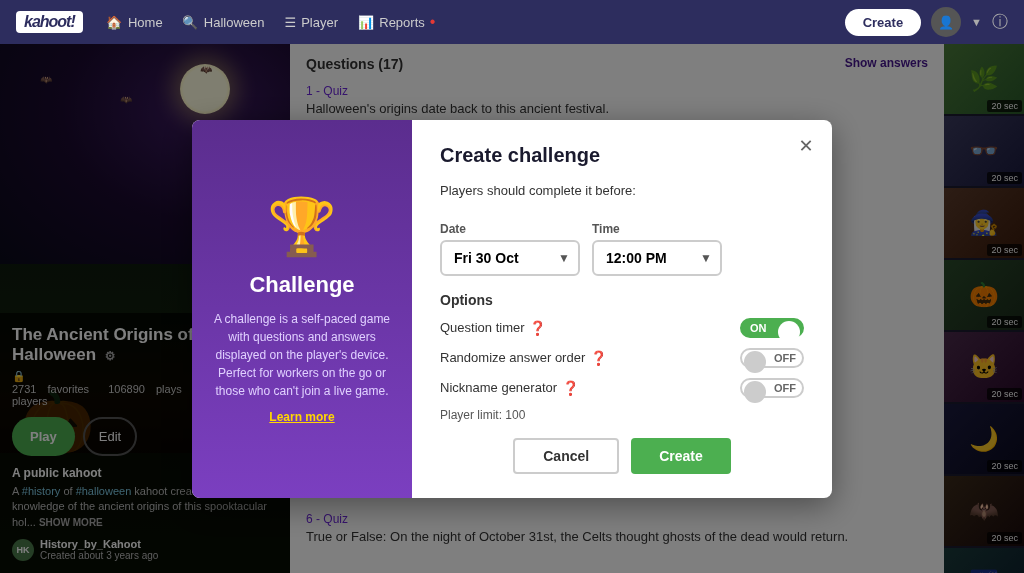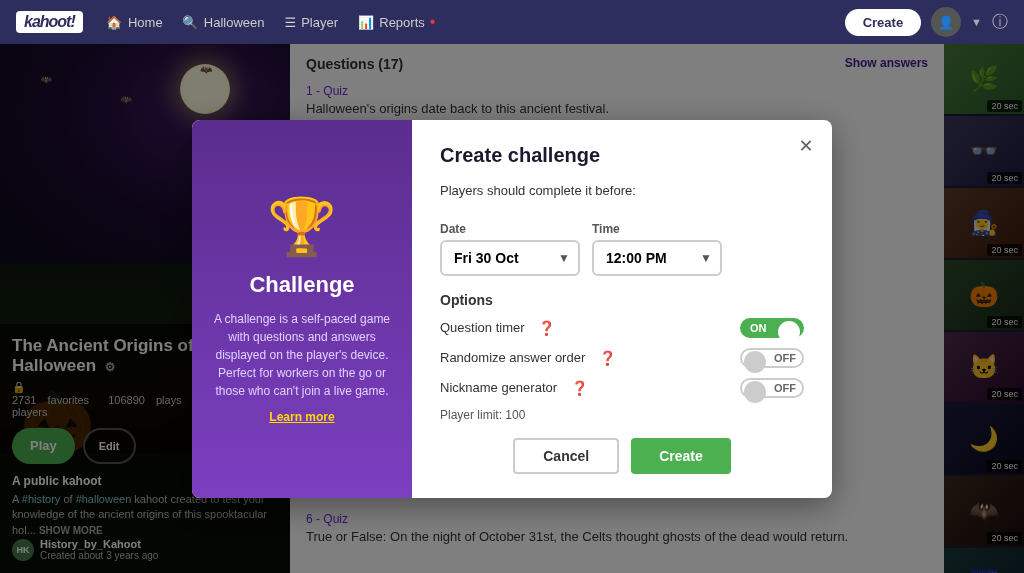--- a/index.html
+++ b/index.html
@@ -149,29 +149,29 @@
       font-weight: 700;
       font-size: 13px;
       cursor: pointer;
     }
     .btn-edit {
       background: transparent;
       color: #fff;
       border: 2px solid #555;
       padding: 10px 14px;
       border-radius: 20px;
-      font-weight: 700;
-      font-size: 11px;
+      font-weight: 400;
+      font-size: 13px;
       cursor: pointer;
     }
     .btn-icons { display: flex; gap: 8px; align-items: center; color: #aaa; font-size: 16px; margin-left: auto; }
     .public-label { color: #fff; font-size: 12px; font-weight: 700; margin-bottom: 4px; }
     .description-text { color: #bbb; font-size: 11px; line-height: 1.4; }
     .description-text a { color: #7ec8e3; text-decoration: none; }
-    .author-row { display: flex; align-items: flex-end; gap: 6px; }
+    .author-row { display: flex; align-items: flex-end; gap: 6px; margin-top: 8px; }
     .author-avatar { width: 22px; height: 22px; background: #4a7a4a; border-radius: 50%; display: flex; align-items: center; justify-content: center; color: #fff; font-size: 9px; font-weight: 700; }
     .author-info { color: #bbb; font-size: 10px; }
     .author-name { color: #fff; font-size: 11px; font-weight: 600; }
 
     
     .right-panel {
       position: absolute;
       top: 0; left: 290px;
       width: calc(1024px - 290px - 80px);
       height: 100%;
@@ -310,21 +310,21 @@
 
     .options-section { margin-top: 16px; }
     .options-title { font-size: 14px; font-weight: 700; color: #333; margin-bottom: 10px; }
 
     .option-row {
       display: flex;
       align-items: center;
       justify-content: space-between;
       margin-bottom: 10px;
     }
-    .option-label { font-size: 13px; color: #333; display: flex; align-items: center; gap: 14px; }
+    .option-label { font-size: 13px; color: #333; display: flex; align-items: center; gap: 5px; }
     .help-icon { color: #aaa; font-size: 14px; cursor: pointer; }
 
     .toggle {
       width: 64px;
       height: 20px;
       border-radius: 14px;
       position: relative;
       cursor: pointer;
       border: 2px solid #ccc;
       display: flex;

